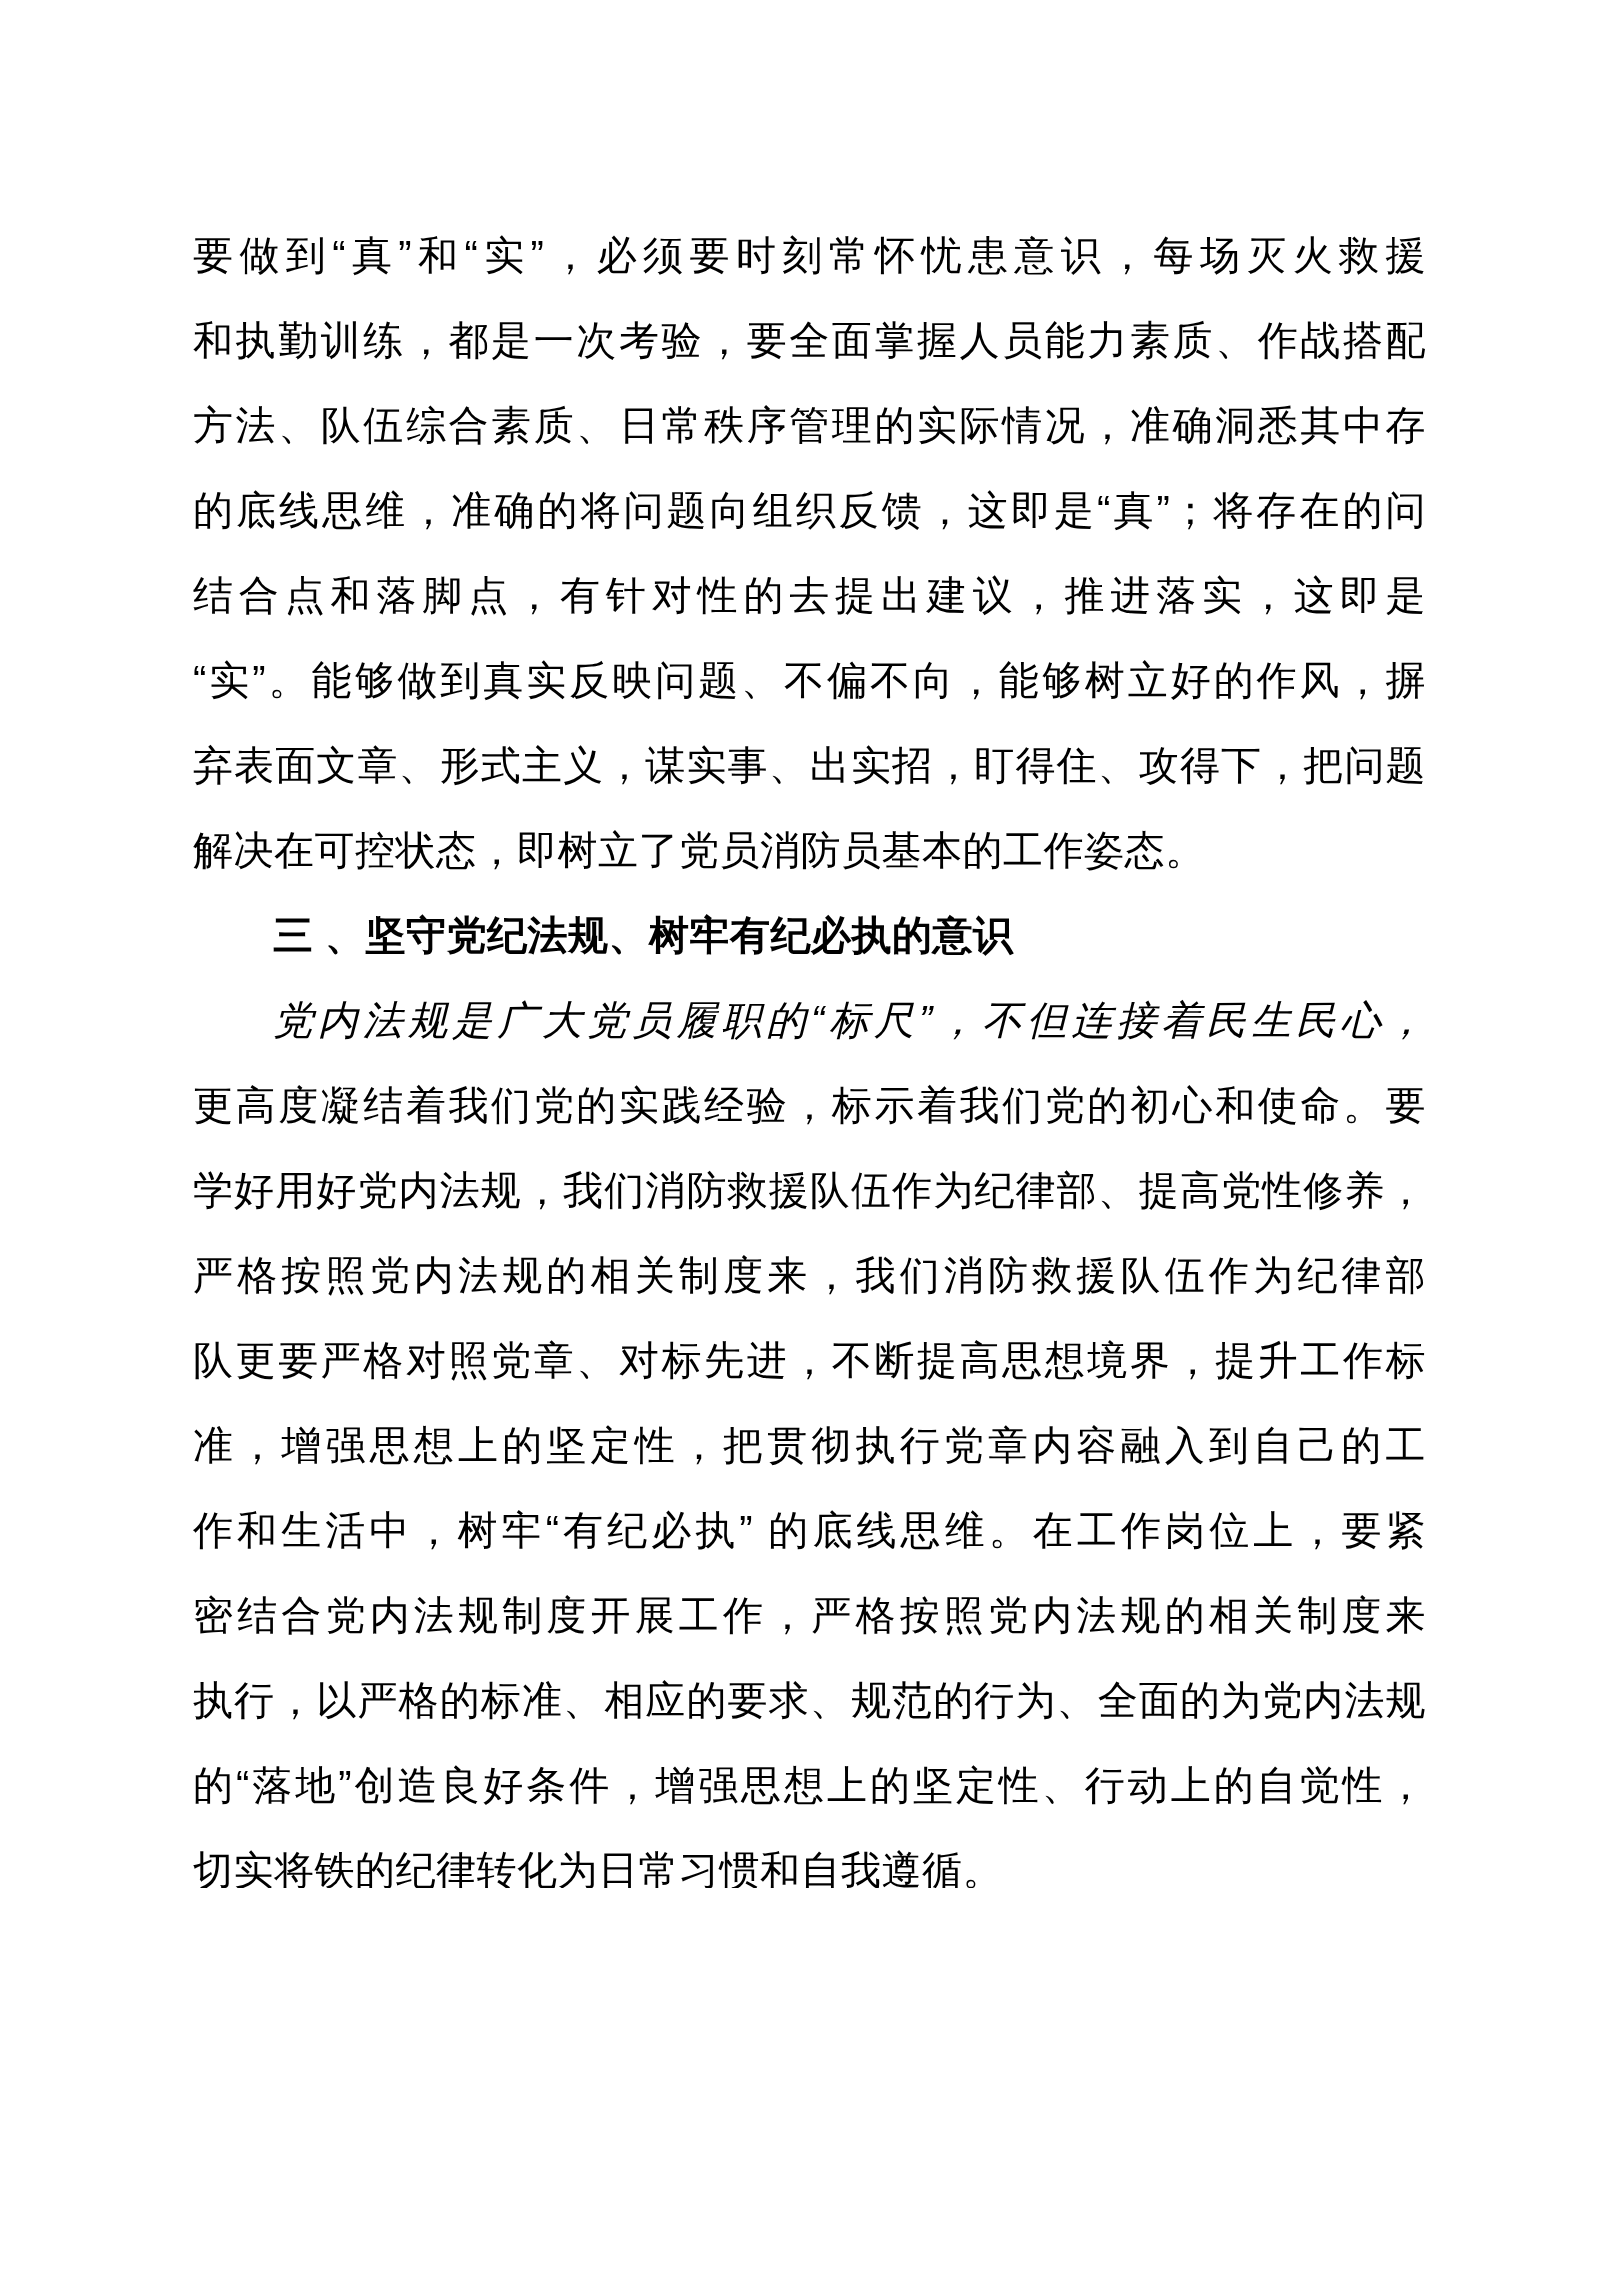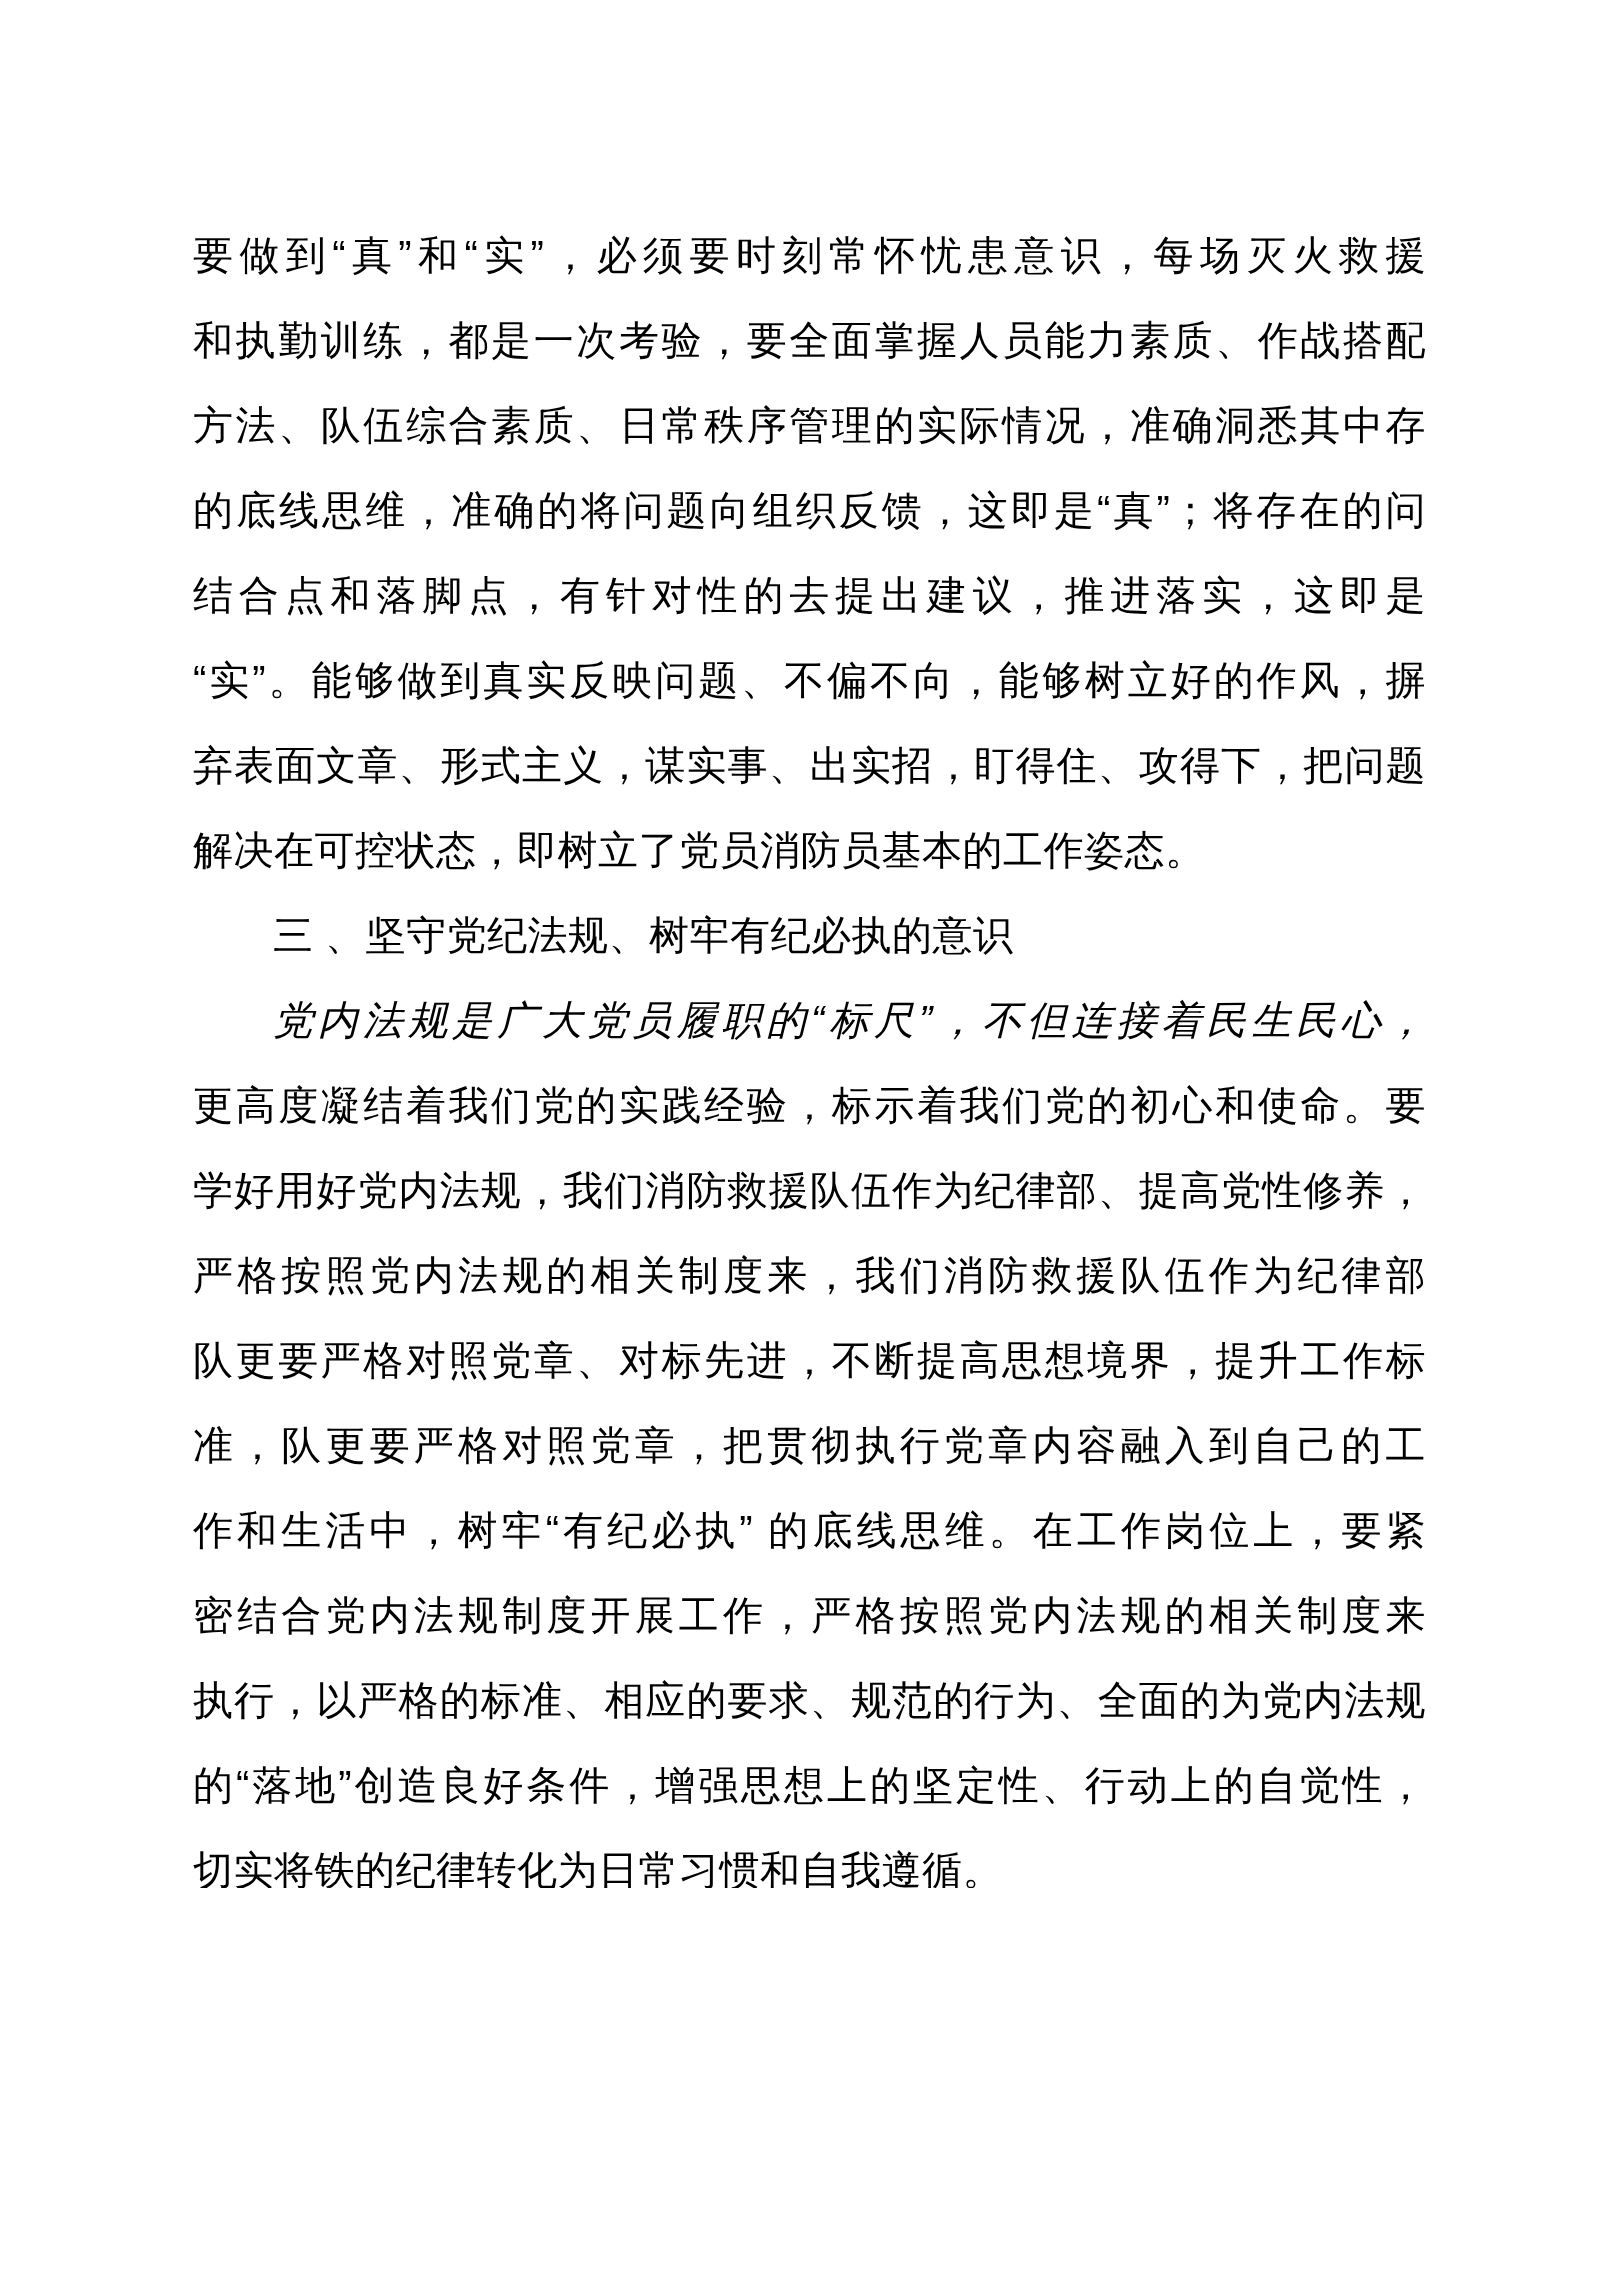--- a/index.html
+++ b/index.html
@@ -35,21 +35,21 @@
       text-align-last: justify;
       text-justify: inter-character;
     }
     
     .ind {
       text-indent: 80px;
       font-style: italic;
     }
     
     .heading {
-      font-weight: 400;
+      font-weight: 700;
       text-indent: 80px;
     }
   </style>
 </head>
 <body>
 
 <div class="page">
   <div class="doc">
 
     <div class="ln j">要做到“真”和“实”，必须要时刻常怀忧患意识，每场灭火救援</div>
@@ -61,21 +61,21 @@
     <div class="ln j">弃表面文章、形式主义，谋实事、出实招，盯得住、攻得下，把问题</div>
     <div class="ln">解决在可控状态，即树立了党员消防员基本的工作姿态。</div>
 
     <div class="ln heading">三 、坚守党纪法规、树牢有纪必执的意识</div>
 
     <div class="ln j ind">党内法规是广大党员履职的“标尺”，不但连接着民生民心，</div>
     <div class="ln j">更高度凝结着我们党的实践经验，标示着我们党的初心和使命。要</div>
     <div class="ln j">学好用好党内法规，我们消防救援队伍作为纪律部、提高党性修养，</div>
     <div class="ln j">严格按照党内法规的相关制度来，我们消防救援队伍作为纪律部</div>
     <div class="ln j">队更要严格对照党章、对标先进，不断提高思想境界，提升工作标</div>
-    <div class="ln j">准，队更要严格对照党章，把贯彻执行党章内容融入到自己的工</div>
+    <div class="ln j">准，增强思想上的坚定性，把贯彻执行党章内容融入到自己的工</div>
     <div class="ln j">作和生活中，树牢“有纪必执” 的底线思维。在工作岗位上，要紧</div>
     <div class="ln j">密结合党内法规制度开展工作，严格按照党内法规的相关制度来</div>
     <div class="ln j">执行，以严格的标准、相应的要求、规范的行为、全面的为党内法规</div>
     <div class="ln j">的“落地”创造良好条件，增强思想上的坚定性、行动上的自觉性，</div>
     <div class="ln">切实将铁的纪律转化为日常习惯和自我遵循。</div>
 
   </div>
 </div>
 
 

